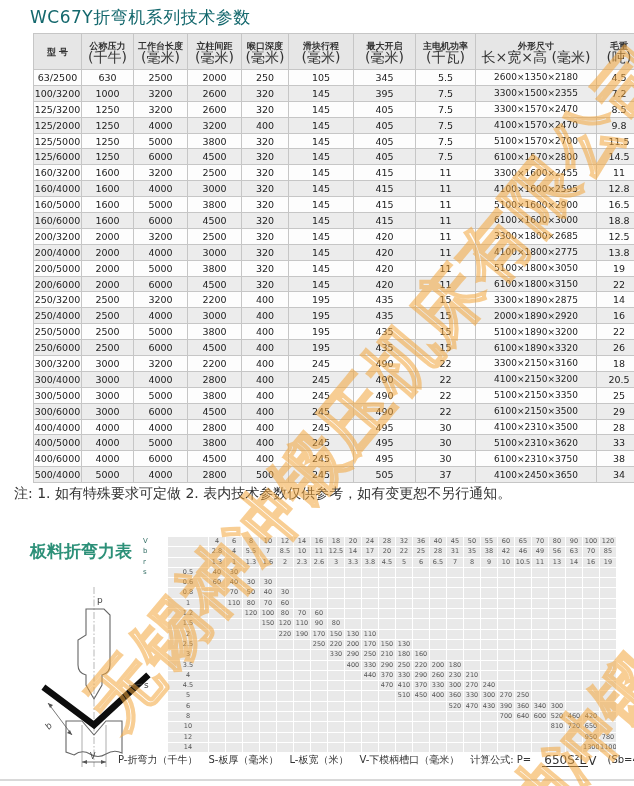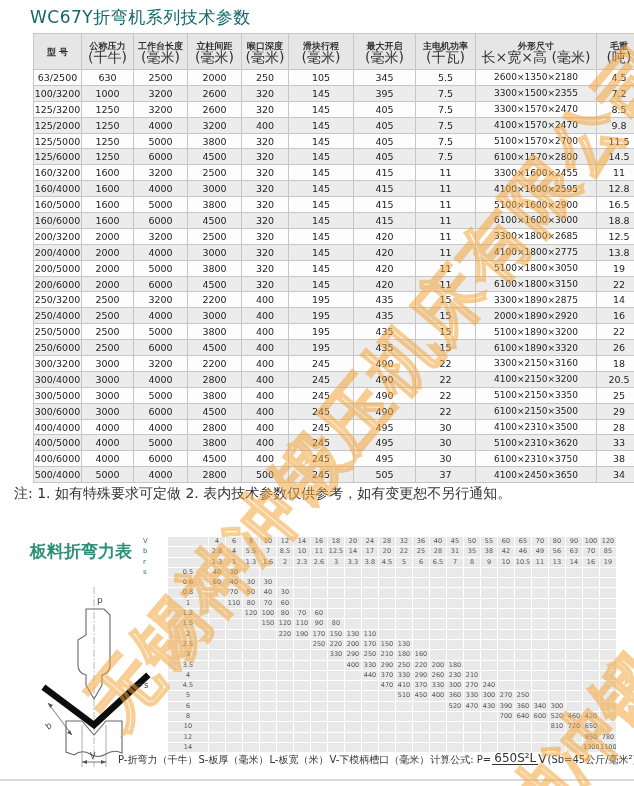--- a/index.html
+++ b/index.html
@@ -49,21 +49,21 @@
     overflow:hidden; white-space:nowrap;
   }
   .fcell.empty { background:#e9e9e9; }
   .fcell.flabel { background:transparent; width:26px; color:#356f66; text-align:left; padding-left:2px; font-size:7px; }
   .fcell.fsval { width:40px; }
   
   .diagram { position:absolute; left:32px; top:585px; }
   
   .formula-line {
     position:absolute; left:118px; top:753px; width:510px;
-    display:flex; align-items:flex-start; gap:1px;
+    display:flex; align-items:flex-end; gap:11px;
     font-size:10px; color:#333; white-space:nowrap;
   }
   .fraction { display:inline-flex; flex-direction:row; align-items:center; font-size:12px; line-height:11px; }
   .fraction .num { border-bottom:1px solid #333; padding:0 2px; }
   .bottom-rule { position:absolute; left:0; top:779px; width:634px; height:2px; background:#d9d9d9; }
   
   .watermark {
     position:absolute; width:900px; text-align:center;
     font-size:70px; font-weight:bold; letter-spacing:2px;
     color:transparent; -webkit-text-stroke:2px rgba(242,166,60,0.55);

